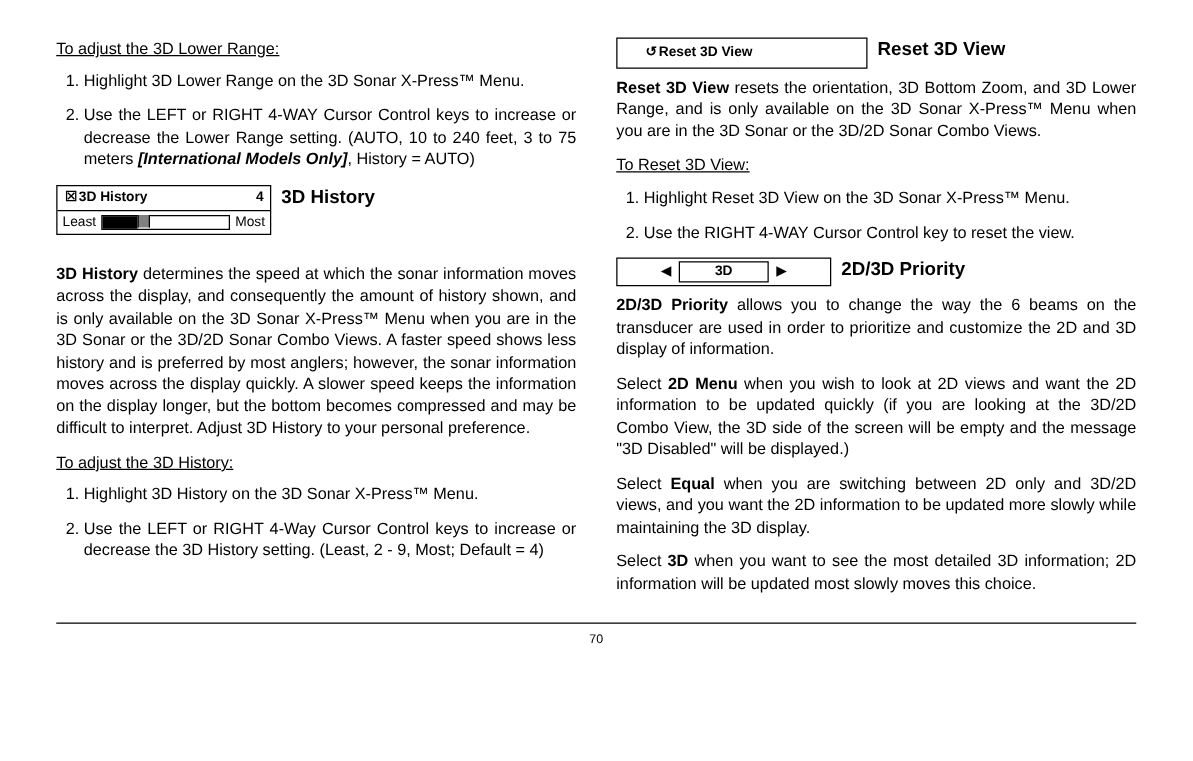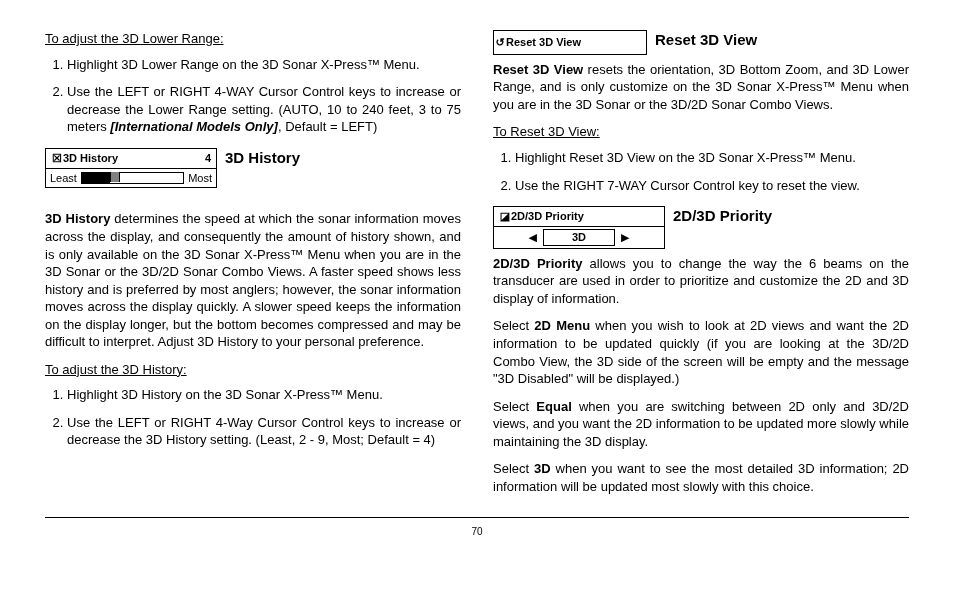--- a/index.html
+++ b/index.html
@@ -84,23 +84,23 @@
     border-left:1px solid #000;
     border-right:1px solid #000;
   }
   .section-heading {
     font-weight: bold;
     font-size: 15px;
     padding-bottom:2px;
   }
   .widget-simple {
     border: 1px solid #000;
-    width: 154px;
+    width: 201px;
     flex-shrink: 0;
-    padding: 4px 0;
+    padding: 4px 21px;
     font-family: Verdana, sans-serif;
     font-weight: bold;
     font-size: 11px;
     box-sizing: border-box;
   }
   .priority-row {
     display:flex;
     align-items:center;
     justify-content:center;
     gap:6px;
@@ -135,21 +135,21 @@
 </head>
 <body>
 
 <div class="columns">
 
   <div class="col">
     <div class="section-label">To adjust the 3D Lower Range:</div>
     <ol>
       <li>Highlight 3D Lower Range on the 3D Sonar X-Press™ Menu.</li>
       <li>
-        <span>Use the LEFT or RIGHT 4-WAY Cursor Control keys to increase or decrease the Lower Range setting. (AUTO, 10 to 240 feet, 3 to 75 meters </span><span class="italic">[International Models Only]</span><span>, Default = LEFT)</span>
+        <span>Use the LEFT or RIGHT 4-WAY Cursor Control keys to increase or decrease the Lower Range setting. (AUTO, 10 to 240 feet, 3 to 75 meters </span><span class="italic">[International Models Only]</span><span>, History = AUTO)</span>
       </li>
     </ol>
 
     <div class="widget-row">
       <div class="widget-box">
         <div class="widget-title-row">
           <span><span class="icon">☒</span><span>3D History</span></span>
           <span>4</span>
         </div>
         <div class="widget-slider-row">
@@ -179,53 +179,50 @@
   <div class="col">
     <div class="widget-row" style="margin-top:0">
       <div class="widget-simple">
         <span class="icon">↺</span><span>Reset 3D View</span>
       </div>
       <div style="flex:1">
         <div class="section-heading">Reset 3D View</div>
       </div>
     </div>
     <p style="margin-top:6px">
-      <span class="bold">Reset 3D View</span><span> resets the orientation, 3D Bottom Zoom, and 3D Lower Range, and is only customize on the 3D Sonar X-Press™ Menu when you are in the 3D Sonar or the 3D/2D Sonar Combo Views.</span>
+      <span class="bold">Reset 3D View</span><span> resets the orientation, 3D Bottom Zoom, and 3D Lower Range, and is only available on the 3D Sonar X-Press™ Menu when you are in the 3D Sonar or the 3D/2D Sonar Combo Views.</span>
     </p>
 
     <div class="section-label">To Reset 3D View:</div>
     <ol>
       <li>Highlight Reset 3D View on the 3D Sonar X-Press™ Menu.</li>
-      <li>Use the RIGHT 7-WAY Cursor Control key to reset the view.</li>
+      <li>Use the RIGHT 4-WAY Cursor Control key to reset the view.</li>
     </ol>
 
     <div class="widget-row">
       <div class="widget-box">
-        <div class="widget-title-row" style="border-bottom:1px solid #000">
-          <span><span class="icon">◪</span><span>2D/3D Priority</span></span>
-        </div>
         <div class="priority-row">
           <span class="arrow">◀</span>
           <span class="priority-field">3D</span>
           <span class="arrow">▶</span>
         </div>
       </div>
       <div style="flex:1">
         <div class="section-heading">2D/3D Priority</div>
       </div>
     </div>
     <p style="margin-top:6px">
       <span class="bold">2D/3D Priority</span><span> allows you to change the way the 6 beams on the transducer are used in order to prioritize and customize the 2D and 3D display of information.</span>
     </p>
     <p>
       <span>Select </span><span class="bold">2D Menu</span><span> when you wish to look at 2D views and want the 2D information to be updated quickly (if you are looking at the 3D/2D Combo View, the 3D side of the screen will be empty and the message "3D Disabled" will be displayed.)</span>
     </p>
     <p>
       <span>Select </span><span class="bold">Equal</span><span> when you are switching between 2D only and 3D/2D views, and you want the 2D information to be updated more slowly while maintaining the 3D display.</span>
     </p>
     <p>
-      <span>Select </span><span class="bold">3D</span><span> when you want to see the most detailed 3D information; 2D information will be updated most slowly with this choice.</span>
+      <span>Select </span><span class="bold">3D</span><span> when you want to see the most detailed 3D information; 2D information will be updated most slowly moves this choice.</span>
     </p>
   </div>
 </div>
 
 <hr class="footer-rule">
 <div class="page-num">70</div>
 
 </body></html>

